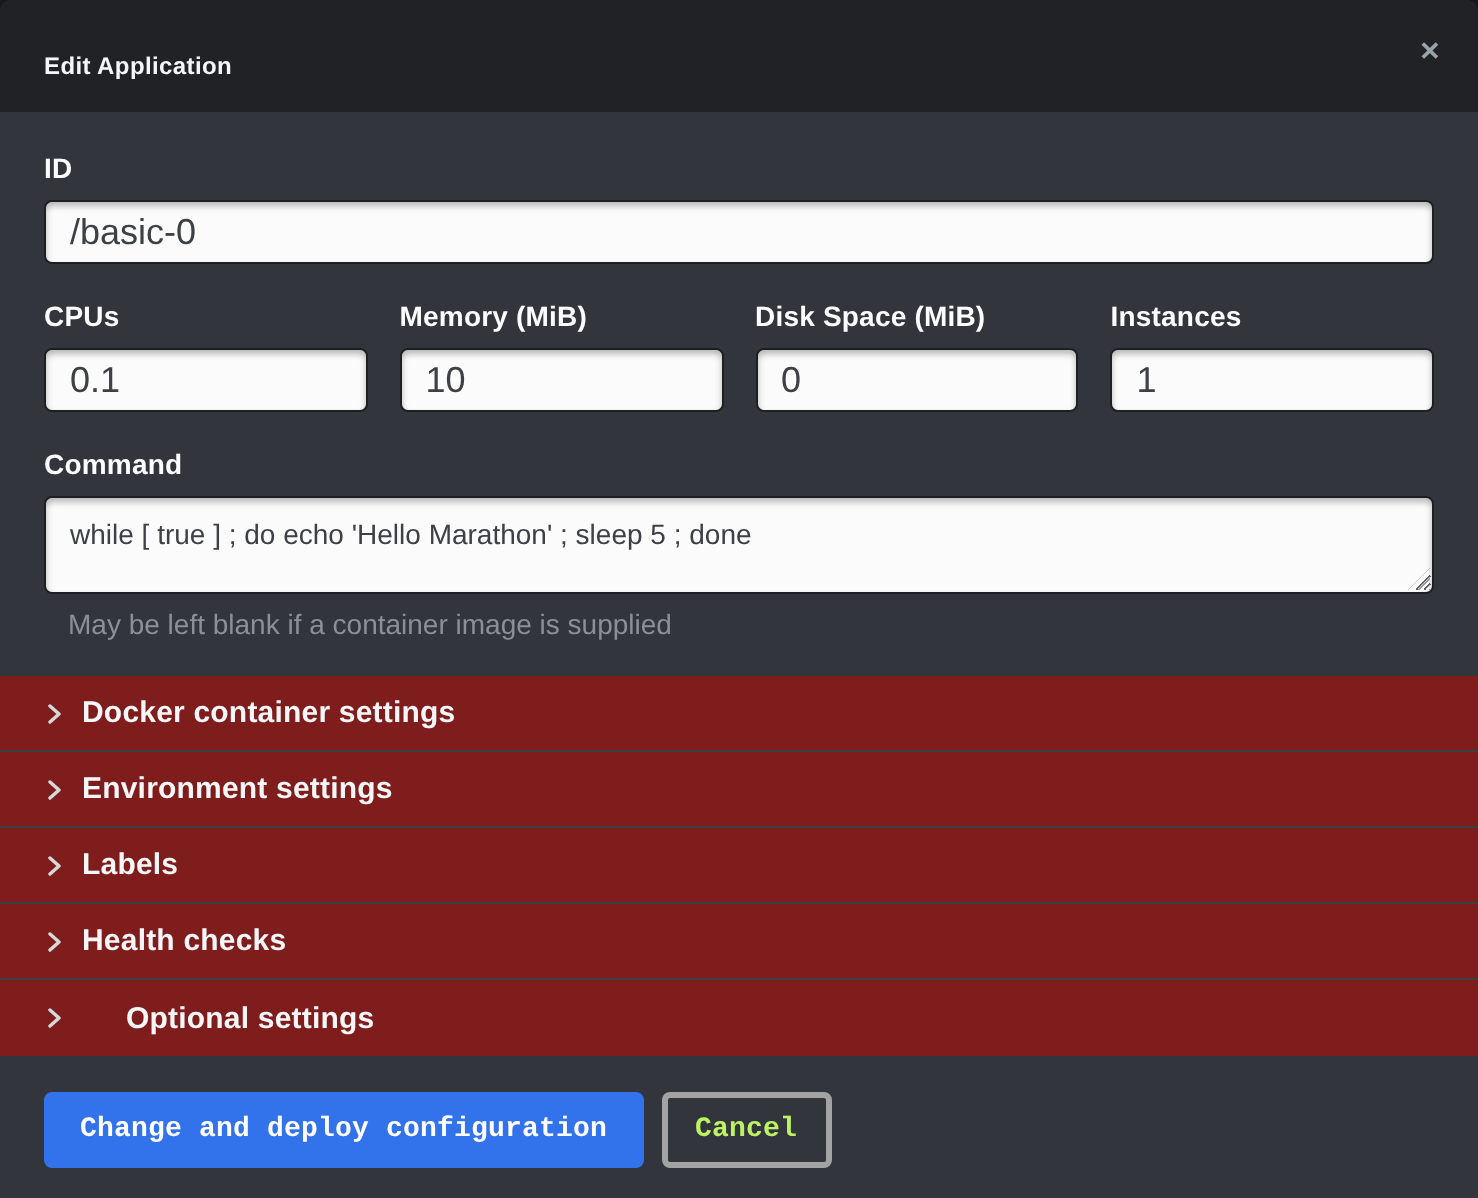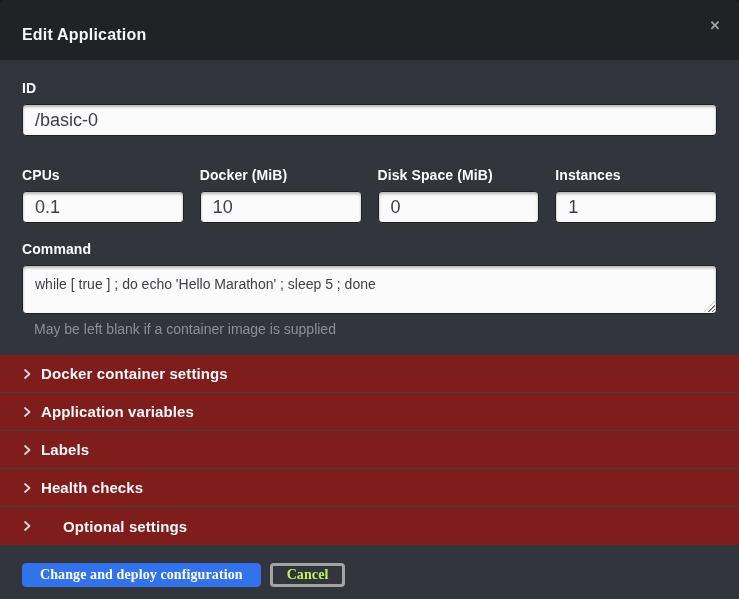--- a/index.html
+++ b/index.html
@@ -17,21 +17,21 @@
   }
   
   .modal-header {
     position: relative;
     background: #202225;
     padding: 26px 22px 16px 22px;
     flex: 0 0 auto;
   }
   .modal-title {
     color: #f4f6f8;
-    font-size: 16px;
+    font-size: 12px;
     font-weight: 700;
     letter-spacing: .2px;
   }
   .close-btn {
     position: absolute; top: 16px; right: 14px;
     width: 20px; height: 20px;
     background: none; border: none;
     color: #9aa3ab; font-size: 13px; font-weight: 700;
     line-height: 20px; text-align: center;
     cursor: pointer;
@@ -56,21 +56,21 @@
     background: #fbfbfc;
     border: 1px solid #1d1f22;
     border-radius: 4px;
     box-shadow: inset 0 2px 3px rgba(0,0,0,0.28);
     color: #3d4045;
     font-family: "Liberation Sans", "DejaVu Sans", sans-serif;
     font-size: 18px;
     padding: 0 12px;
     outline: none;
   }
-  .form-group { margin-bottom: 31px; }
+  .form-group { margin-bottom: 18px; }
   .form-group:last-child { margin-bottom: 0; }
   .field-row {
     display: grid;
     grid-template-columns: repeat(4, 1fr);
     column-gap: 16px;
     margin-bottom: 18px;
   }
   .textarea-wrap { position: relative; }
   .command-textarea {
     display: block;
@@ -135,23 +135,23 @@
   
   .modal-footer {
     background: #32363c;
     padding: 18px 22px;
     display: flex;
     align-items: center;
     gap: 9px;
     flex: 1 0 auto;
   }
   .btn {
-    height: 24px;
+    height: 38px;
     border-radius: 4px;
-    font-family: Liberation Serif, serif;
+    font-family: Liberation Mono, monospace;
     font-size: 14px;
     font-weight: 700;
     letter-spacing: .1px;
     cursor: pointer;
   }
   .btn-primary {
     background: #3273eb;
     border: 1px solid #3273eb;
     color: #ffffff;
     padding: 0 17px;
@@ -179,21 +179,21 @@
       <label class="field-label">ID</label>
       <input class="text-input" type="text" value="/basic-0" style="">
     </div>
 
     <div class="field-row">
       <div class="field-col">
         <label class="field-label">CPUs</label>
         <input class="text-input" type="text" value="0.1" style="">
       </div>
       <div class="field-col">
-        <label class="field-label">Docker (MiB)</label>
+        <label class="field-label">Memory (MiB)</label>
         <input class="text-input" type="text" value="10" style="">
       </div>
       <div class="field-col">
         <label class="field-label">Disk Space (MiB)</label>
         <input class="text-input" type="text" value="0" style="">
       </div>
       <div class="field-col">
         <label class="field-label">Instances</label>
         <input class="text-input" type="text" value="1" style="">
       </div>
@@ -220,21 +220,21 @@
       </span>
       <span class="section-label">Docker container settings</span>
     </div>
 
     <div class="section-row">
       <span class="chevron">
         <svg width="10" height="10" viewBox="0 0 10 10">
             <polyline points="3,1 7.5,5 3,9" fill="none" stroke="#d6dadd" stroke-width="1.7" stroke-linecap="round" stroke-linejoin="round"></polyline>
           </svg>
       </span>
-      <span class="section-label">Application variables</span>
+      <span class="section-label">Environment settings</span>
     </div>
 
     <div class="section-row">
       <span class="chevron">
         <svg width="10" height="10" viewBox="0 0 10 10">
             <polyline points="3,1 7.5,5 3,9" fill="none" stroke="#d6dadd" stroke-width="1.7" stroke-linecap="round" stroke-linejoin="round"></polyline>
           </svg>
       </span>
       <span class="section-label">Labels</span>
     </div>

